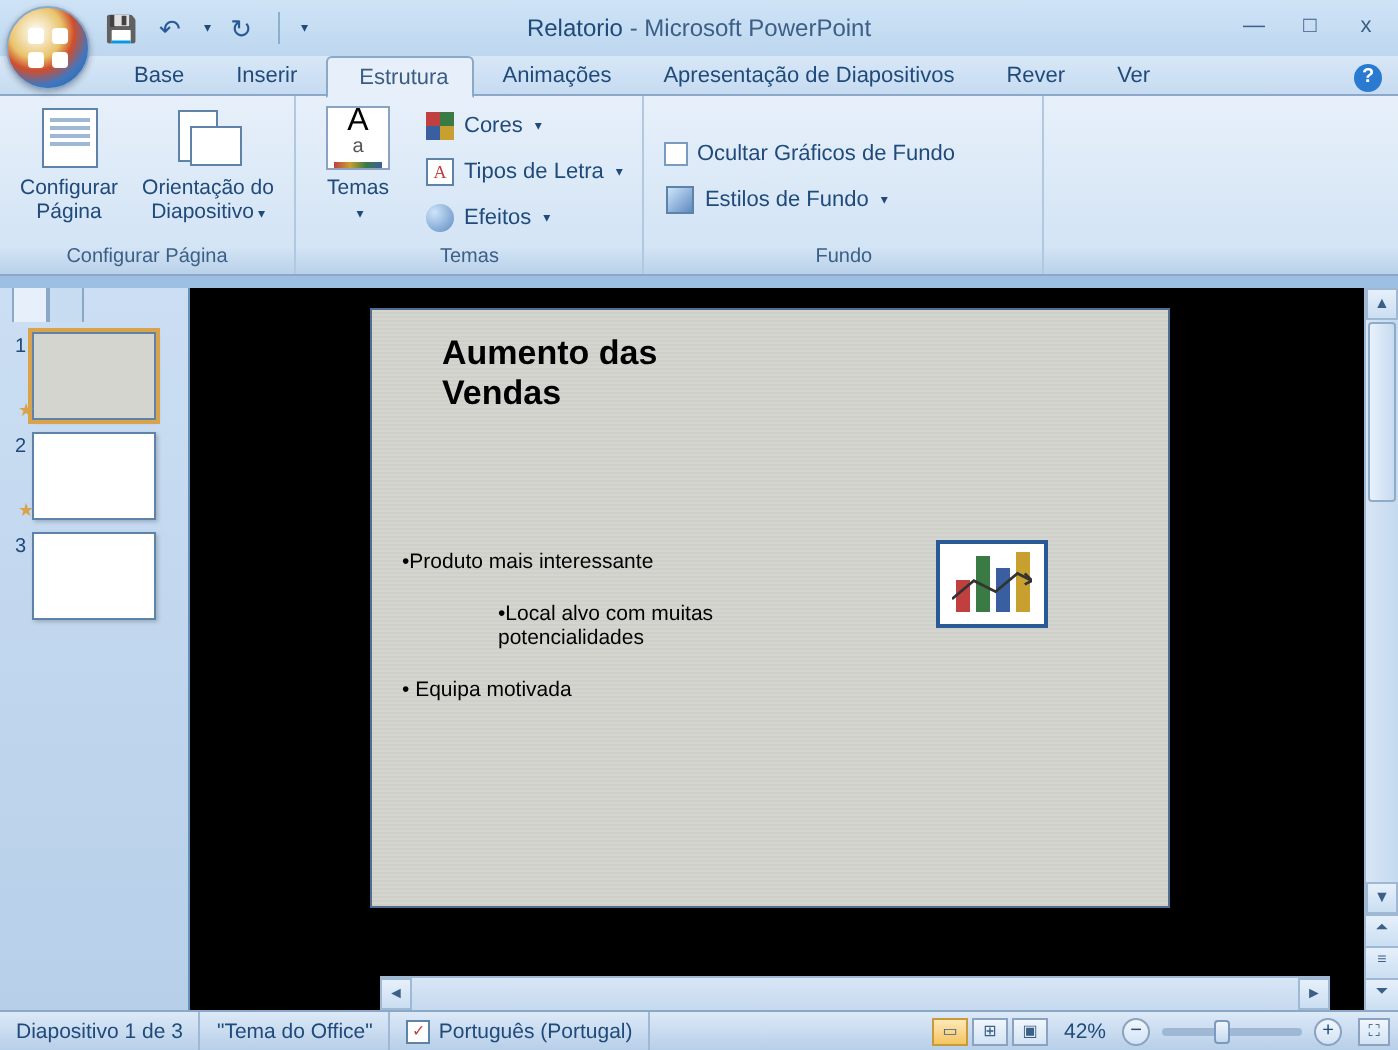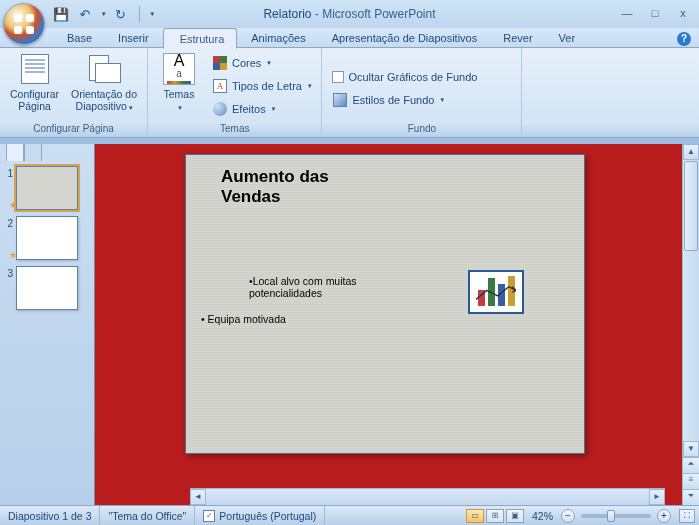--- a/index.html
+++ b/index.html
@@ -43,21 +43,21 @@
 .thumb-tabs .tt { width:18px; height:18px; background:#c8dcf1; border:1px solid #8ba8c6; border-bottom:none;}
 .thumb-tabs .tt.active{ background:#e7f0fa;}
 .thumb-pane { width:95px; background:linear-gradient(#cbdef3,#b7cfe9); border-right:1px solid #6a8fb6; padding:22px 5px 5px; overflow:hidden; position:relative;}
 .thumb { display:flex; gap:3px; margin-bottom:6px; align-items:flex-start;}
 .thumb .num { font-size:10px; color:#1f4a7a; width:8px; text-align:right; padding-top:2px;}
 .thumb .slide { width:62px; height:44px; background:#fff; border:1px solid #5f82a9; box-shadow:1px 1px 2px rgba(0,0,0,.2); position:relative;}
 .thumb.sel .slide { outline:2px solid #d8a34a; }
 .thumb .star { font-size:9px; color:#d8a34a; position:absolute; left:9px; margin-top:34px;}
 .thumb .slide.grey{ background:#d5d5d0;}
 
-.slide-area { flex:1; position:relative; overflow:hidden; background:#b91c1c;}
+.slide-area { flex:1; position:relative; overflow:hidden; background:#000000;}
 .main-slide { position:absolute; left:90px; top:10px; width:400px; height:300px; background:#d5d5d0; border:1px solid #4f6f92; box-shadow:2px 2px 6px rgba(0,0,0,.35); background-image:repeating-linear-gradient(0deg,#d0d0ca,#d0d0ca 1px,#d5d5d0 1px,#d5d5d0 2px),repeating-linear-gradient(90deg,#d0d0ca,#d0d0ca 1px,#d5d5d0 1px,#d5d5d0 2px);}
 .ms-title { position:absolute; left:35px; top:12px; font-size:17px; font-weight:bold; color:#000; line-height:20px;}
 .ms-body { position:absolute; left:15px; top:120px; font-size:10.5px; color:#000; }
 .ms-body div { margin-bottom:14px; }
 .ms-chart { position:absolute; right:60px; top:115px; width:56px; height:44px; background:#fff; border:2px solid #2a5a96; display:flex; align-items:flex-end; justify-content:center; gap:3px; padding:4px 4px 6px;}
 .bar { width:7px; }
 .b1{height:16px;background:#c04040;} .b2{height:28px;background:#3a7a43;} .b3{height:22px;background:#3a5fa0;} .b4{height:30px;background:#c8a030;}
 .ms-chart .line { position:absolute; left:6px; right:6px; top:12px; height:20px; pointer-events:none;}
 .ms-chart .line svg{width:100%;height:100%;}
 
@@ -241,20 +241,21 @@
       <div class="num">3</div>
       <div class="slide"></div>
     </div>
   </div>
 
   <div class="slide-area">
     <div class="main-slide">
       <div class="ms-title" style="white-space:pre-line">Aumento das
 Vendas</div>
       <div class="ms-body">
+        <div>•Produto mais interessante</div>
         <div style="max-width:140px;margin-left:48px;">•Local alvo com muitas potencialidades</div>
         <div>• Equipa motivada</div>
       </div>
       <div class="ms-chart">
         <div class="bar b1"></div>
           <div class="bar b2"></div>
           <div class="bar b3"></div>
           <div class="bar b4"></div>
         <div class="line"><svg viewBox="0 0 44 20">
               <polyline points="0,16 12,6 24,12 36,2 44,6" stroke="#333" stroke-width="1.5" fill="none"></polyline>

